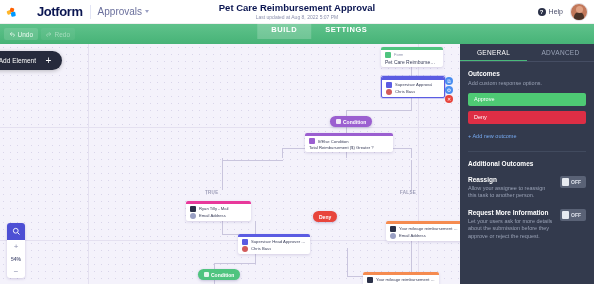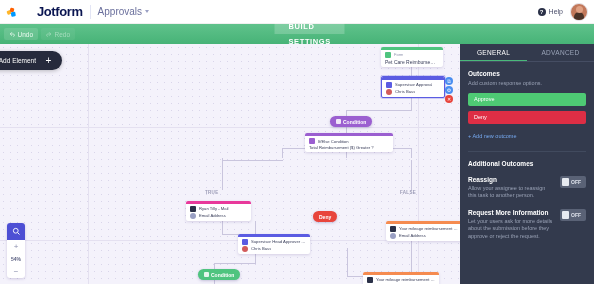--- a/index.html
+++ b/index.html
@@ -39,21 +39,21 @@
   
   .greenbar{
     position:absolute;left:0;top:24px;width:594px;height:20px;
     background:linear-gradient(180deg,#5fc28b 0%,#47b377 100%);
     display:flex;align-items:center;box-sizing:border-box;padding:0 4px;
   }
   .hist{display:flex;gap:3px;}
   .hbtn{display:flex;align-items:center;gap:2.5px;font-size:6.5px;color:#eafaf0;
     background:rgba(255,255,255,.13);border-radius:2px;padding:2.5px 5px;}
   .hbtn.dim{color:#a5dcbd;background:rgba(255,255,255,.06);}
-  .tabs{position:absolute;left:50%;transform:translateX(-32%);display:flex;height:30px;flex-direction:column;}
+  .tabs{position:absolute;left:50%;transform:translateX(-32%);display:flex;height:30px;}
   .tab{font-size:7.5px;font-weight:bold;color:#ffffff;letter-spacing:.6px;
     padding:0 14px;display:flex;align-items:center;height:20px;}
   .tab.active{background:rgba(255,255,255,.20);}
 
   
   .canvas{
     position:absolute;left:0;top:44px;width:594px;height:240px;
     background:#f4f2fb;
     background-image:radial-gradient(#d9d5ea 0.6px, transparent 0.7px);
     background-size:7px 7px;
@@ -146,20 +146,24 @@
         </svg>
       </span>
       <span class="logo-text">Jotform</span>
     </div>
     <span class="divider-v"></span>
     <div class="approvals">
       <span>Approvals</span>
       <span class="chev"></span>
     </div>
 
+    <div class="title-block">
+      <div class="doc-title">Pet Care Reimbursement Approval</div>
+      <div class="doc-sub">Last updated at Aug 8, 2022 5:07 PM</div>
+    </div>
 
     <div class="top-right">
       <div class="help">
         <span class="help-ic">?</span>
         <span>Help</span>
       </div>
       <div class="avatar"></div>
     </div>
   </div>
 

